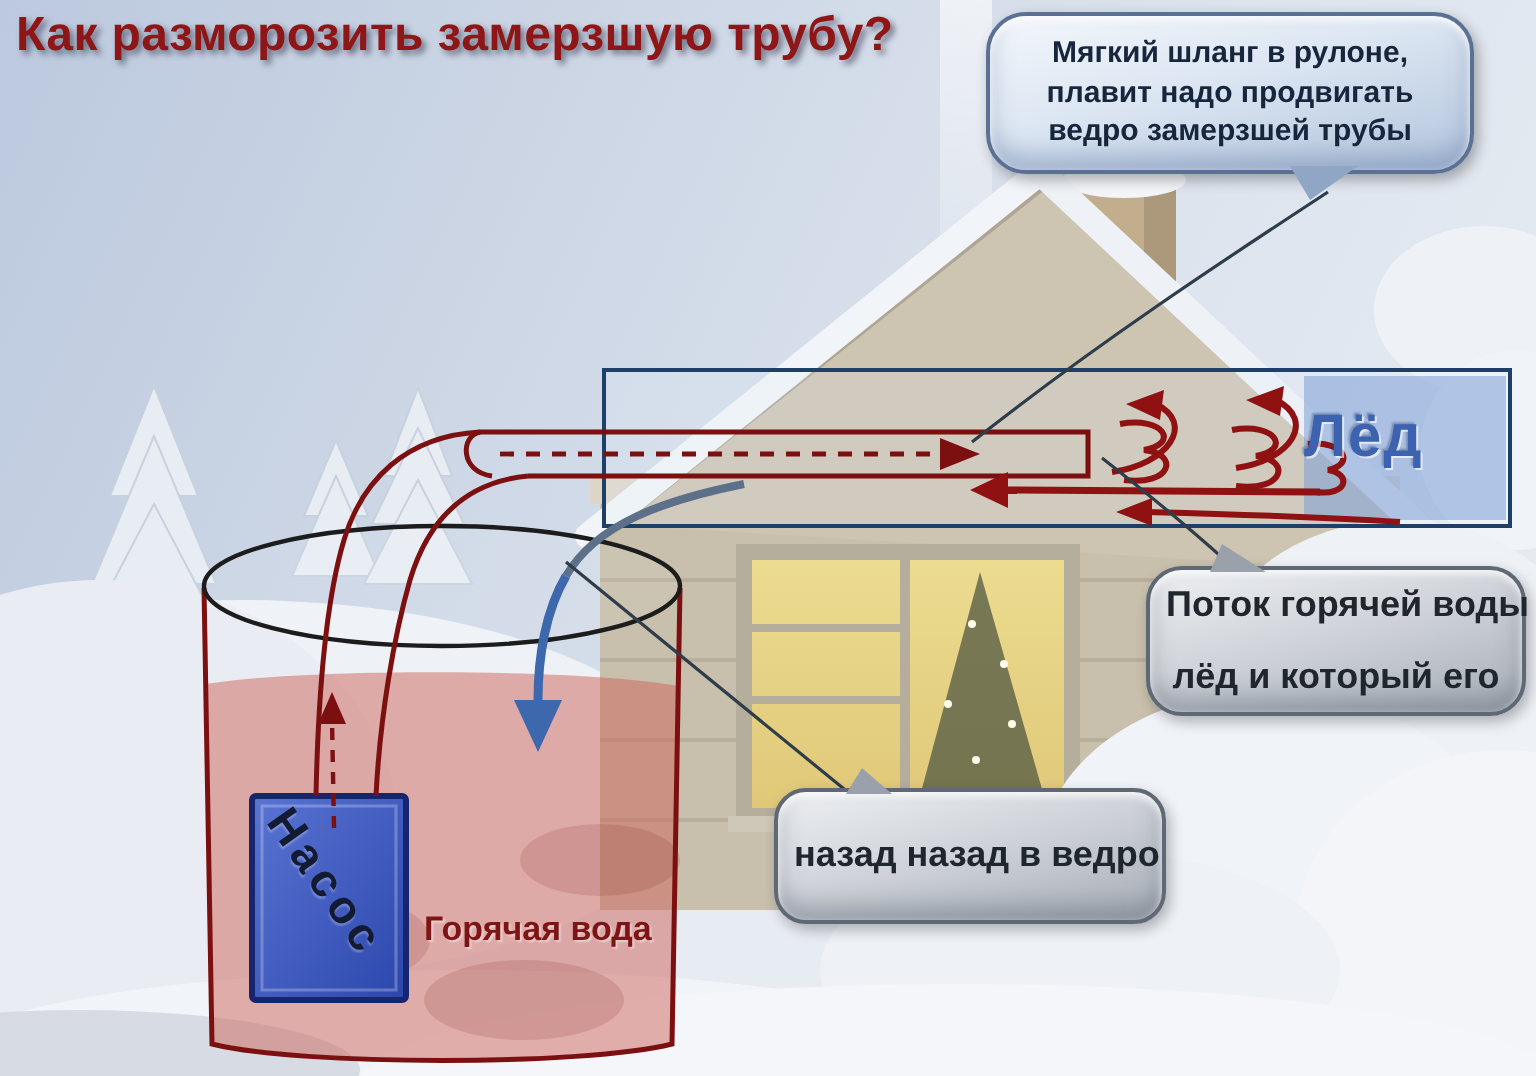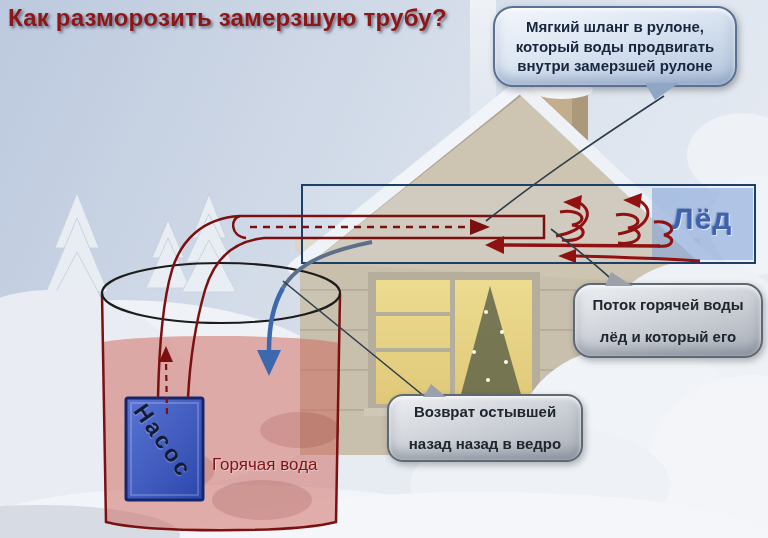--- a/index.html
+++ b/index.html
@@ -11,50 +11,50 @@
   .stage svg{position:absolute;left:0;top:0;}
   .scene{z-index:1;}
   .diagram{z-index:2;}
   .txt{position:absolute;z-index:3;}
   .page-title{
     left:8px;top:4px;width:470px;margin:0;
     font-size:24px;font-weight:bold;color:var(--c-title_red);
     text-shadow:2px 2px 3px rgba(30,30,55,.55);letter-spacing:.2px;
   }
   .ice-label{
-    left:652px;top:202px;width:101px;text-align:center;
+    left:652px;top:202px;width:101px;
     font-size:30px;font-weight:bold;color:var(--c-ice_text_blue);
     text-shadow:1px 1px 0 rgba(255,255,255,.65), -1px -1px 1px rgba(40,60,110,.35);
     letter-spacing:1px;
   }
   .pump-label{
     left:150px;top:399px;font-size:23px;font-weight:bold;letter-spacing:3px;
     color:#131b33;transform:rotate(55deg);transform-origin:0 0;
     text-shadow:1px 1px 1px rgba(255,255,255,.25);
   }
   .hotwater-label{
-    left:212px;top:455px;font-size:17px;font-weight:normal;color:var(--c-hot_water_red);
+    left:212px;top:455px;font-size:17px;font-weight:bold;color:var(--c-hot_water_red);
     text-shadow:1px 1px 1px rgba(255,255,255,.45);
   }
   .bubble{
     position:absolute;z-index:3;box-sizing:border-box;
     display:flex;flex-direction:column;justify-content:center;
     text-align:center;font-weight:bold;border-radius:20px;
     padding:18px 8px;line-height:1.32;
   }
   .bubble .line{white-space:nowrap;}
   .bubble-blue{
     left:493px;top:6px;width:244px;height:81px;
     font-size:15px;color:#17263d;
     border:2px solid var(--c-bubble_blue_border);
     background:linear-gradient(165deg,#f4f7fb 0%,#dbe5f2 45%,#b2c4dc 100%);
     box-shadow:inset 0 2px 4px rgba(255,255,255,.95), inset 0 -7px 12px rgba(85,110,155,.38), 2px 3px 7px rgba(0,0,0,.3);
   }
   .bubble-gray{
-    font-size:15px;color:#20262e;
+    font-size:18px;color:#20262e;
     border:2px solid var(--c-bubble_gray_border);
     background:linear-gradient(165deg,#edeff2 0%,#d0d4da 45%,#a8aeb7 100%);
     box-shadow:inset 0 2px 4px rgba(255,255,255,.9), inset 0 -7px 12px rgba(80,90,105,.38), 2px 3px 7px rgba(0,0,0,.28);
     gap:12px;
   }
   .bubble-flow{left:573px;top:283px;width:190px;height:75px;border-radius:18px;}
   .bubble-return{left:387px;top:394px;width:196px;height:68px;border-radius:16px;}
   .tail{position:absolute;width:0;height:0;z-index:3;}
   .tail-top-bubble{left:150px;bottom:-15px;border-left:10px solid transparent;border-right:24px solid transparent;border-top:17px solid #8fa6c4;}
   .tail-flow{left:30px;top:-13px;border-left:6px solid transparent;border-right:22px solid transparent;border-bottom:14px solid #9aa1ab;}
@@ -213,29 +213,28 @@
 
   <h1 class="txt page-title">Как разморозить замерзшую трубу?</h1>
 
   <div class="txt ice-label">Лёд</div>
   <div class="txt pump-label">Насос</div>
   <div class="txt hotwater-label">Горячая вода</div>
 
   <div class="bubble bubble-blue">
     <div class="tail tail-top-bubble"></div>
     <div class="line">Мягкий шланг в рулоне,</div>
-    <div class="line">который воды продвигать</div>
-    <div class="line">внутри замерзшей рулоне</div>
+    <div class="line">плавит надо продвигать</div>
+    <div class="line">ведро замерзшей трубы</div>
   </div>
 
   <div class="bubble bubble-gray bubble-flow">
     <div class="tail tail-flow"></div>
     <div class="line">Поток горячей воды</div>
     <div class="line">лёд и который его</div>
   </div>
 
   <div class="bubble bubble-gray bubble-return">
     <div class="tail tail-return"></div>
-    <div class="line">Возврат остывшей</div>
     <div class="line">назад назад в ведро</div>
   </div>
 
 </div>
 
 </body></html>

